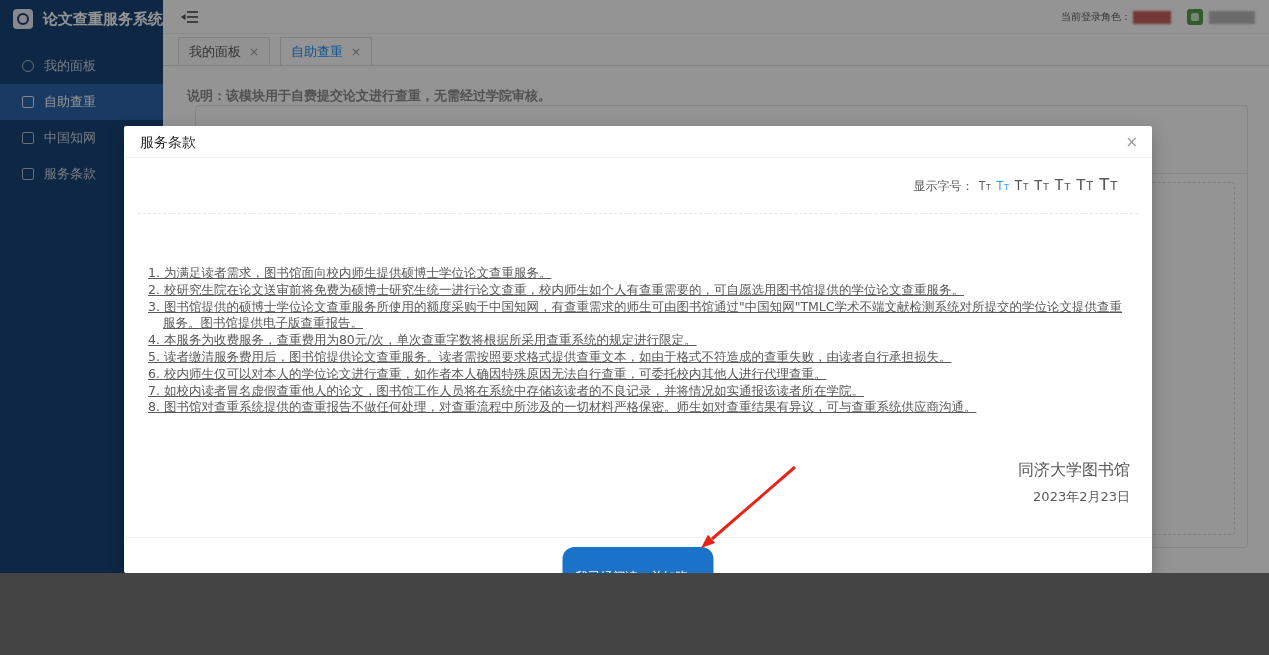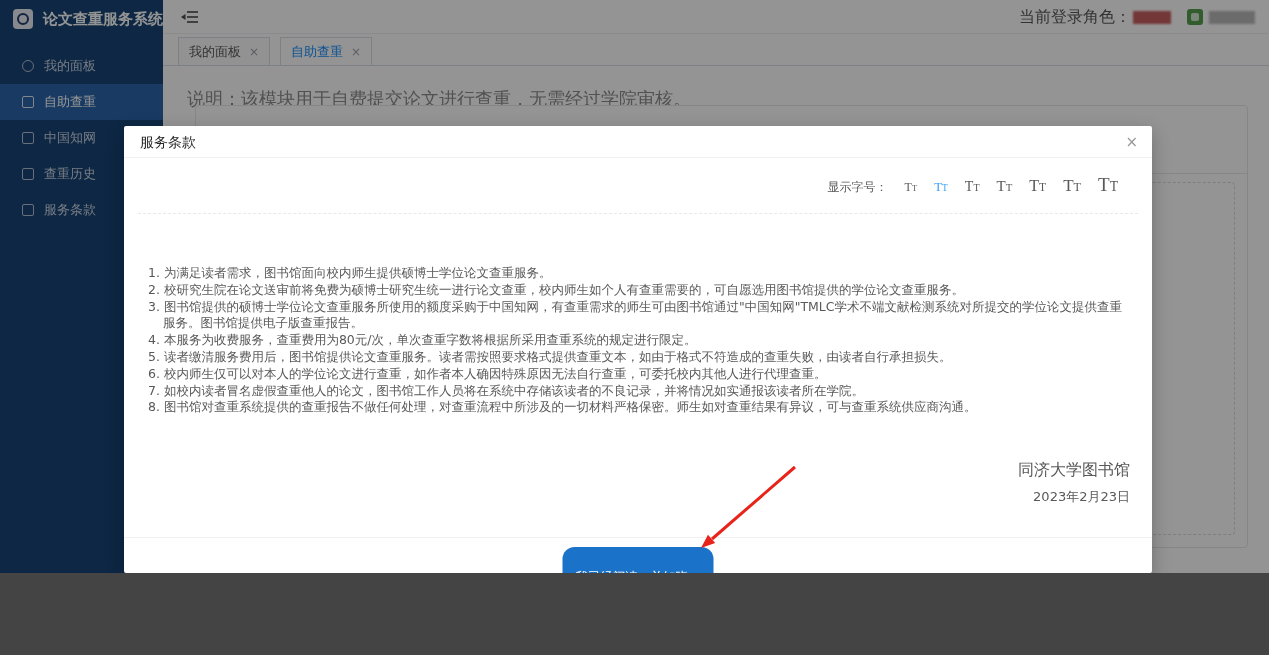--- a/index.html
+++ b/index.html
@@ -15,55 +15,55 @@
   .menu { margin-top:10px; }
   .menu-item { display:flex; align-items:center; height:36px; padding-left:22px; color:#ccd6e4; font-size:13px; cursor:pointer; }
   .menu-item.active { background:#2a64ab; color:#fff; }
   .s-icon { width:12px; height:12px; border:1px solid currentColor; border-radius:2px; margin-right:10px; flex:0 0 auto; opacity:.85; }
   .s-icon.round { border-radius:50%; }
 
   
   .main { position:absolute; left:163px; top:0; right:0; bottom:0; }
   .topbar { position:relative; height:34px; background:#fff; border-bottom:1px solid #f0f0f0; }
   .collapse-icon { position:absolute; left:18px; top:10px; }
-  .topbar-right { position:absolute; right:14px; top:0; height:34px; display:flex; align-items:center; font-size:16px; color:#595959; }
+  .topbar-right { position:absolute; right:14px; top:0; height:34px; display:flex; align-items:center; font-size:10px; color:#595959; }
   .blur-red { width:38px; height:13px; background:#c95f5f; filter:blur(1.2px); margin-left:2px; }
   .avatar { width:16px; height:16px; background:#55a04c; border-radius:3px; margin-left:16px; position:relative; }
   .avatar:after { content:""; position:absolute; left:4px; top:4px; width:8px; height:8px; background:rgba(255,255,255,.75); border-radius:2px; }
   .blur-gray { width:46px; height:13px; background:#b9b9b9; filter:blur(1.2px); margin-left:6px; }
 
   .tabrow { display:flex; align-items:flex-end; height:32px; background:#fff; border-bottom:1px solid #d8dce5; padding-left:15px; gap:10px; }
   .tab { display:flex; align-items:center; gap:8px; padding:0 10px; height:28px; font-size:13px; color:#595959; background:#fbfbfb; border:1px solid #d8dce5; border-bottom:none; cursor:pointer; }
   .tab.active { color:#1890ff; background:#fff; }
   .tab .x { font-size:12px; color:#9aa0a8; }
 
   .content { position:absolute; left:0; right:0; top:67px; bottom:0; }
-  .note { position:absolute; left:24px; top:20px; font-size:18px; color:#8c8c8c; }
+  .note { position:absolute; left:24px; top:20px; font-size:13px; color:#8c8c8c;font-weight:bold; }
   .card { position:absolute; left:32px; right:21px; top:38px; bottom:25px; background:#fff; border:1px solid #e4e7ed; border-radius:4px; }
   .card-header { height:68px; border-bottom:1px solid #e8e8e8; }
   .dashed-box { position:absolute; left:12px; right:12px; top:76px; bottom:12px; border:1px dashed #d9d9d9; border-radius:4px; }
   .next-btn { position:absolute; left:327px; top:452px; width:58px; height:31px; background:#1a73c8; color:#fff; font-size:13px; border:none; border-radius:3px; cursor:pointer; }
 
   
   .backdrop { position:absolute; inset:0; background:rgba(0,0,0,0.42); z-index:5; }
 
   
   .modal { position:absolute; left:124px; top:126px; width:1028px; height:447px; background:#fff; border-radius:2px; box-shadow:0 6px 18px rgba(0,0,0,.25); z-index:10; }
   .modal-header { position:relative; height:32px; line-height:32px; padding:0 16px; font-size:14px; color:#262626; border-bottom:1px solid #f0f0f0; }
   .modal-close { position:absolute; right:14px; top:0; line-height:32px; font-size:15px; color:#999; cursor:pointer; }
-  .font-row { position:absolute; right:34px; top:48px; display:flex; align-items:baseline; gap:17px; color:#595959; }
+  .font-row { position:absolute; right:34px; top:48px; display:flex; align-items:baseline; gap:5px; color:#595959; }
   .font-row .lbl { font-size:12px; }
-  .tt { cursor:pointer; color:#595959; font-family:Liberation Serif, serif; }
+  .tt { cursor:pointer; color:#595959; font-family:Liberation Mono, monospace; }
   .tt small { font-size:.72em; }
   .tt.sel { color:#3aa0f8; }
   .tt.s1{font-size:12px}.tt.s2{font-size:13px}.tt.s3{font-size:14px}.tt.s4{font-size:15px}.tt.s5{font-size:16px}.tt.s6{font-size:17px}.tt.s7{font-size:19px}
   .dash-sep { position:absolute; left:14px; right:14px; top:87px; border-top:1px dashed #e8e8e8; }
   .doc-title-box { position:absolute; left:359px; top:97px; width:318px; height:36px; border:3px solid #e8231a; display:flex; align-items:center; justify-content:center; font-size:13px; color:#595959; }
   .terms { position:absolute; left:24px; right:24px; top:139px; font-size:12.5px; color:#595959; line-height:16.8px; }
-  .term { padding-left:15px; text-indent:-15px; }
+  .term { padding-left:15px; text-indent:-15px;text-decoration:underline; }
   .signature { position:absolute; right:22px; top:334px; font-size:16px; color:#595959; }
   .doc-date { position:absolute; right:22px; top:362px; font-size:13px; color:#595959; }
   .modal-footer-line { position:absolute; left:0; right:0; top:411px; border-top:1px solid #f0f0f0; }
   .confirm-btn { position:absolute; left:50%; transform:translateX(-50%); top:421px; background:#1a73c8; color:#fff; border:none; border-radius:12px; font-size:12.5px; padding:22px 13px; cursor:pointer; white-space:nowrap; }
 
   .annot { position:absolute; inset:0; z-index:20; pointer-events:none; }
 </style>
 </head>
 <body>
 
@@ -81,24 +81,20 @@
         <span class="s-icon round"></span>
         <span>我的面板</span>
       </div>
       <div class="menu-item active">
         <span class="s-icon"></span>
         <span>自助查重</span>
       </div>
       <div class="menu-item">
         <span class="s-icon"></span>
         <span>中国知网</span>
-      </div>
-      <div class="menu-item">
-        <span class="s-icon"></span>
-        <span>查重历史</span>
       </div>
       <div class="menu-item">
         <span class="s-icon"></span>
         <span>服务条款</span>
       </div>
     </div>
   </div>
 
   <div class="main">
     <div class="topbar">

